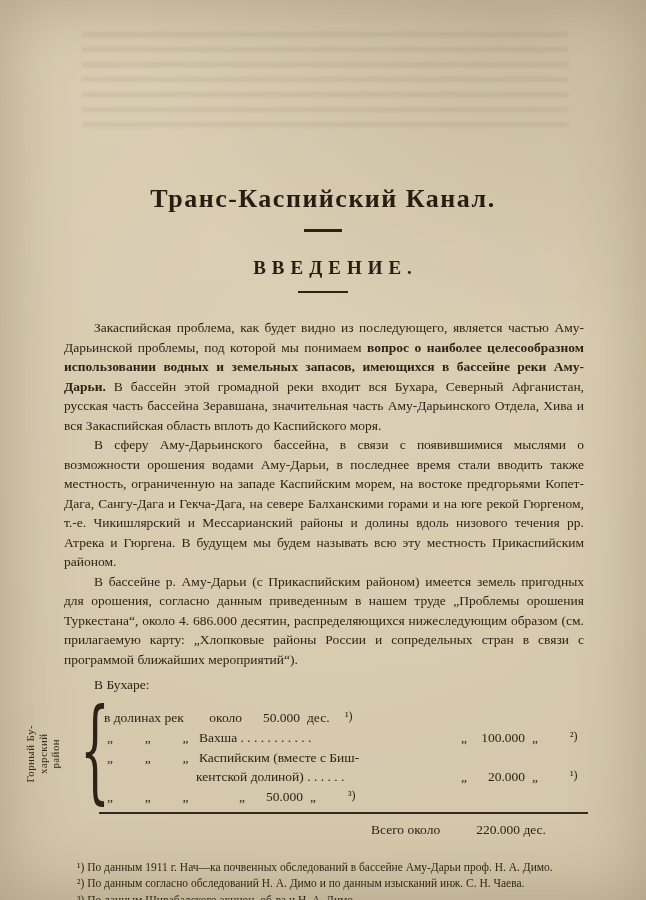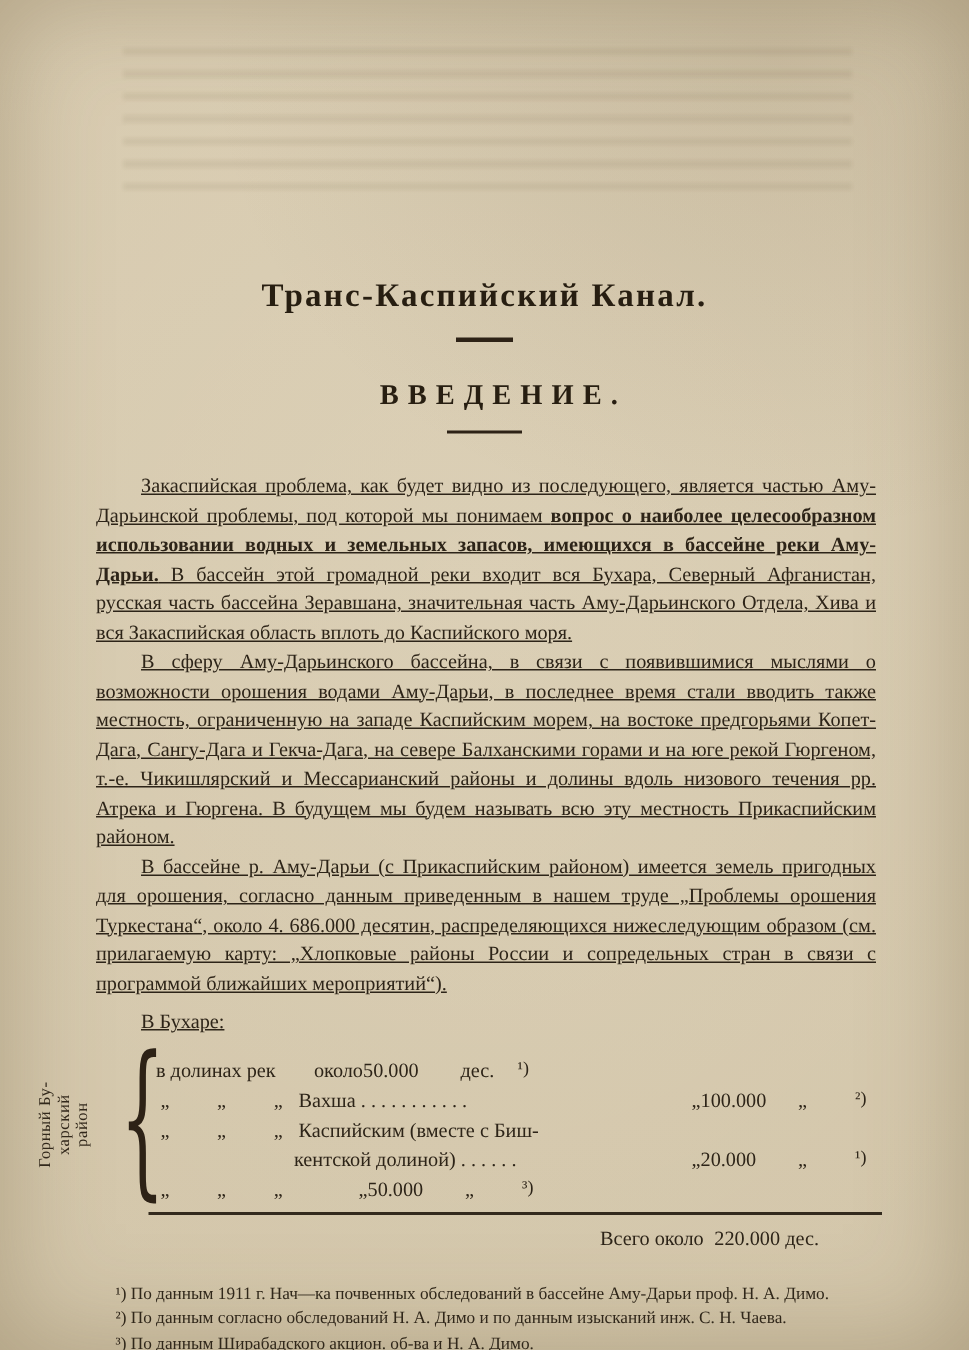--- a/index.html
+++ b/index.html
@@ -23,32 +23,32 @@
     position:absolute;top:32px;left:82px;width:486px;height:98px;
     background:repeating-linear-gradient(to bottom,
       rgba(100,84,54,0.11) 0 5px,
       transparent 5px 15px);
     filter:blur(1.4px);
     opacity:.85;
     pointer-events:none;
   }
   .title{
     margin:184px 0 0 0;text-align:center;
-    font-size:22px;font-weight:700;letter-spacing:1.5px;color:#271e11;
+    font-size:26px;font-weight:700;letter-spacing:1.5px;color:#271e11;
   }
   .rule{background:#2d2216;margin:15px auto 0 auto;}
   .rule-title{width:38px;height:3px;}
   .rule-section{width:50px;height:2px;margin-top:12px;}
   .section{
     margin:25px 0 0 0;text-align:center;
     font-size:19px;font-weight:700;letter-spacing:6px;color:#271e11;padding-left:25px;
   }
   .body-text{
     margin:25px 62px 13px 64px;
-    font-size:13.5px;line-height:19.5px;text-align:justify;text-decoration:underline;
+    font-size:13.5px;line-height:19.5px;text-align:justify;
   }
   .para{margin:0;text-indent:30px;}
   .bold-run{font-weight:700;}
   .bukhara{margin-top:6px;text-align:left;}
   
   .irr-table{position:relative;margin:7px 58px 0 104px;font-size:13.5px;line-height:19px;}
   .rot-label{
     position:absolute;left:-112px;top:-6px;width:102px;height:104px;
     display:flex;align-items:center;justify-content:center;pointer-events:none;
   }
@@ -62,26 +62,26 @@
     position:absolute;left:-24px;top:-10px;
     font-size:112px;line-height:104px;font-weight:400;color:#2d2216;
     transform:scaleX(.42);transform-origin:left center;
     font-family:"DejaVu Serif",serif;pointer-events:none;
   }
   .trow{display:flex;align-items:baseline;white-space:nowrap;}
   .prefix{width:92px;flex:0 0 92px;}
   .ditto{word-spacing:2.1em;padding-left:3px;}
   .tname{flex:1 1 auto;overflow:hidden;}
   .approx{width:46px;flex:0 0 46px;text-align:right;}
-  .tval{width:58px;flex:0 0 58px;text-align:left;}
+  .tval{width:58px;flex:0 0 58px;text-align:right;}
   .tunit{width:34px;flex:0 0 34px;padding-left:7px;}
   .tref{width:18px;flex:0 0 18px;padding-left:4px;font-size:12px;position:relative;top:-2px;}
   .total-rule{height:2px;background:#332a1d;margin:5px 0 0 -5px;width:calc(100% + 5px);}
   .total-row{
-    display:flex;justify-content:flex-end;gap:7px;
+    display:flex;justify-content:flex-end;gap:36px;
     padding:6px 42px 0 0;font-size:13.5px;
   }
   
   .footnotes{margin:20px 60px 0 64px;font-size:11.5px;line-height:16.5px;color:#30271a;}
   .footnotes p{margin:0;text-indent:13px;}
 </style>
 </head>
 <body>
 
 <div class="page">

